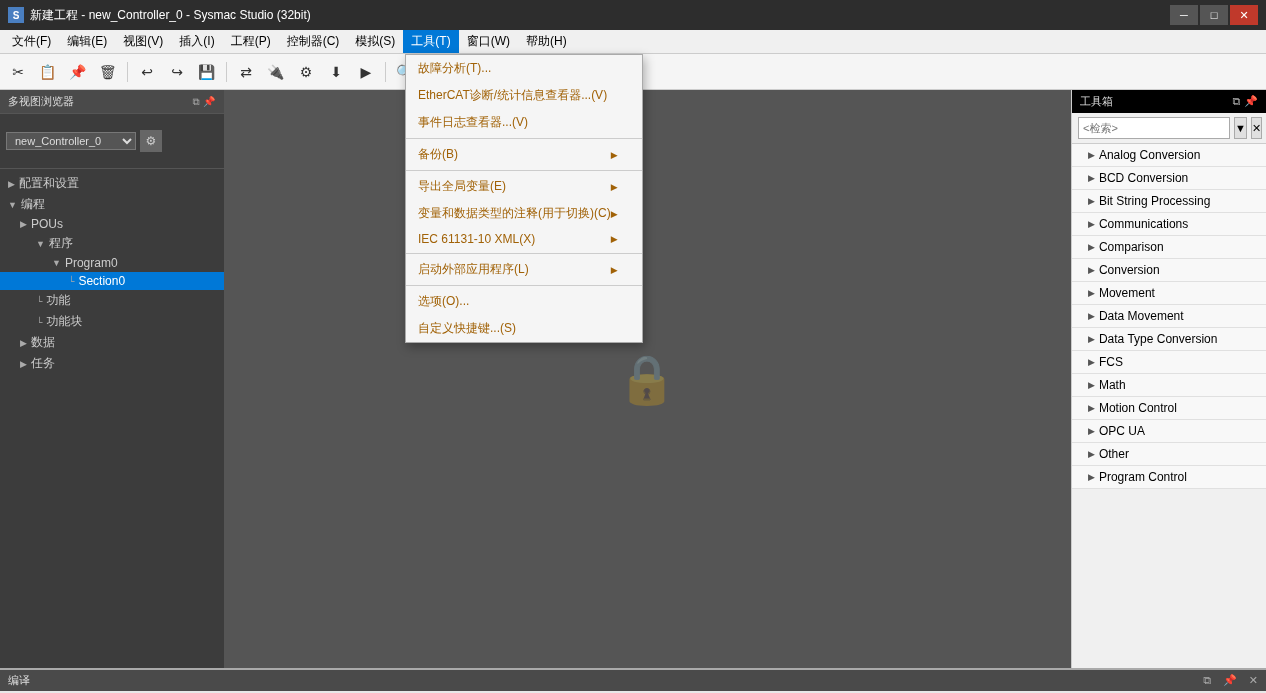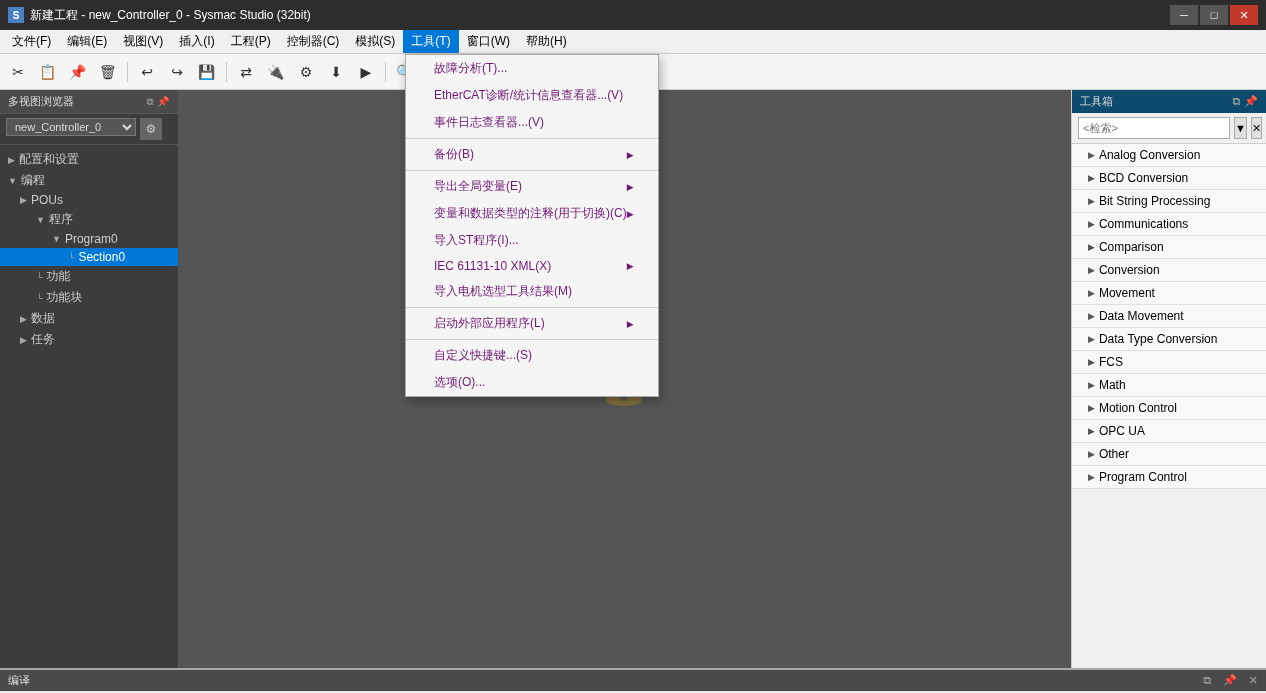--- a/index.html
+++ b/index.html
@@ -88,44 +88,44 @@
     .tb-sep { width: 1px; height: 20px; background: #ccc; margin: 0 3px; }
 
     
     .main-layout {
       display: flex;
       height: calc(693px - 30px - 24px - 36px - 25px);
     }
 
     
     .left-panel {
-      width: 178px;
+      width: 224px;
       background: #3c3c3c;
       color: #ccc;
       display: flex;
       flex-direction: column;
     }
     .panel-header {
       background: #4a4a4a;
       padding: 4px 8px;
       font-size: 11px;
       color: #ddd;
       display: flex;
       align-items: center;
       justify-content: space-between;
       border-bottom: 1px solid #555;
     }
     .panel-header-icons { display: flex; gap: 4px; }
     .panel-icon { font-size: 10px; cursor: pointer; color: #aaa; }
 
     
     .controller-bar {
-      padding: 4px 6px;
-      display: flex;
-      align-items: flex-start;
+      padding: 16px 6px;
+      display: flex;
+      align-items: center;
       gap: 4px;
       border-bottom: 1px solid #555;
     }
     .controller-select {
       background: #555;
       border: 1px solid #777;
       color: #ddd;
       padding: 1px 4px;
       font-size: 11px;
       width: 130px;
@@ -169,21 +169,21 @@
 
     
     .right-panel {
       width: 195px;
       background: #f0f0f0;
       display: flex;
       flex-direction: column;
       border-left: 1px solid #ccc;
     }
     .toolbox-header {
-      background: #0c4a6e;
+      background: #000000;
       color: #ddd;
       padding: 4px 8px;
       font-size: 11px;
       display: flex;
       align-items: center;
       justify-content: space-between;
     }
     .toolbox-search {
       padding: 4px 6px;
       border-bottom: 1px solid #ccc;
@@ -250,27 +250,27 @@
       position: absolute;
       top: 54px;
       left: 405px;
       background: #f5f5f5;
       border: 1px solid #aaa;
       box-shadow: 2px 4px 10px rgba(0,0,0,0.3);
       z-index: 200;
       min-width: 230px;
     }
     .dd-item {
-      padding: 5px 24px 5px 28px;
+      padding: 5px 24px 5px 12px;
       cursor: pointer;
       font-size: 12px;
       display: flex;
       align-items: center;
       justify-content: space-between;
-      color: #701a75;
+      color: #a16207;
     }
     .dd-item .dd-arrow { font-size: 9px; }
     .dd-sep { height: 1px; background: #ccc; margin: 2px 0; }
 
     
     .center-watermark {
       position: absolute;
       top: 50%;
       left: 50%;
       transform: translate(-50%, -50%);
@@ -504,34 +504,28 @@
   <div class="dd-sep"></div>
   <div class="dd-item">
     <span>导出全局变量(E)</span>
     <span class="dd-arrow">▶</span>
   </div>
   <div class="dd-item">
     <span>变量和数据类型的注释(用于切换)(C)</span>
     <span class="dd-arrow">▶</span>
   </div>
   <div class="dd-item">
-    <span>导入ST程序(I)...</span>
-  </div>
-  <div class="dd-item">
     <span>IEC 61131-10 XML(X)</span>
     <span class="dd-arrow">▶</span>
   </div>
-  <div class="dd-item">
-    <span>导入电机选型工具结果(M)</span>
-  </div>
   <div class="dd-sep"></div>
   <div class="dd-item">
     <span>启动外部应用程序(L)</span>
     <span class="dd-arrow">▶</span>
   </div>
   <div class="dd-sep"></div>
   <div class="dd-item">
+    <span>选项(O)...</span>
+  </div>
+  <div class="dd-item">
     <span>自定义快捷键...(S)</span>
   </div>
-  <div class="dd-item">
-    <span>选项(O)...</span>
-  </div>
 </div>
 
 </body></html>

